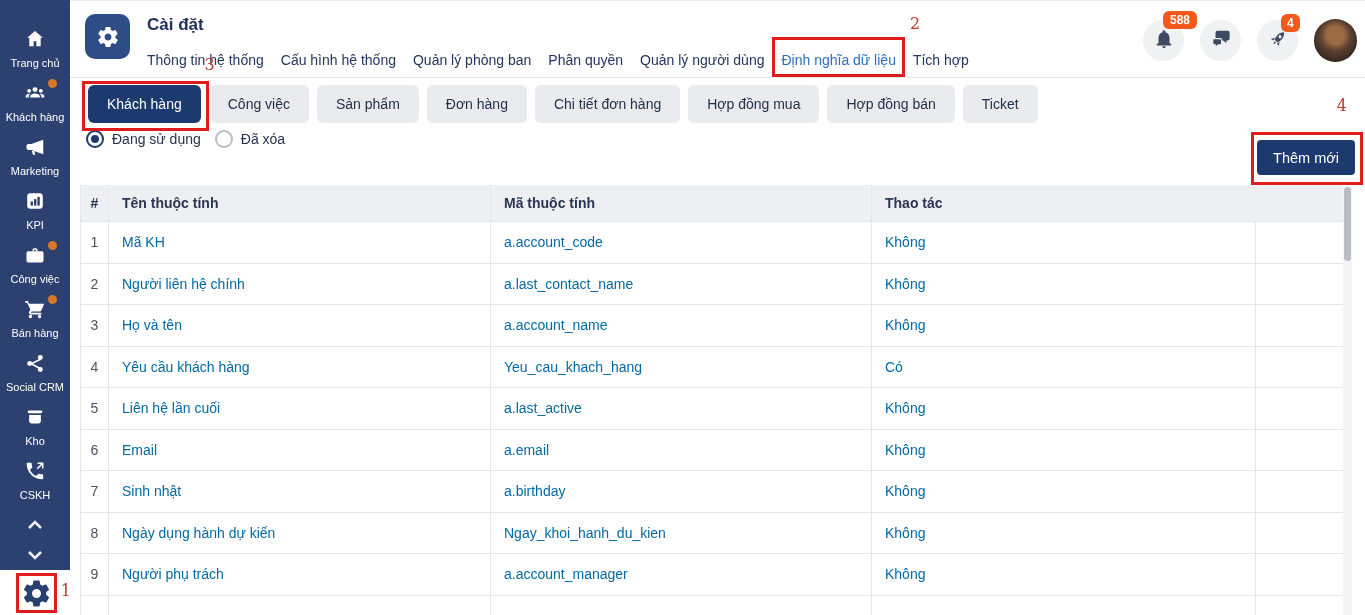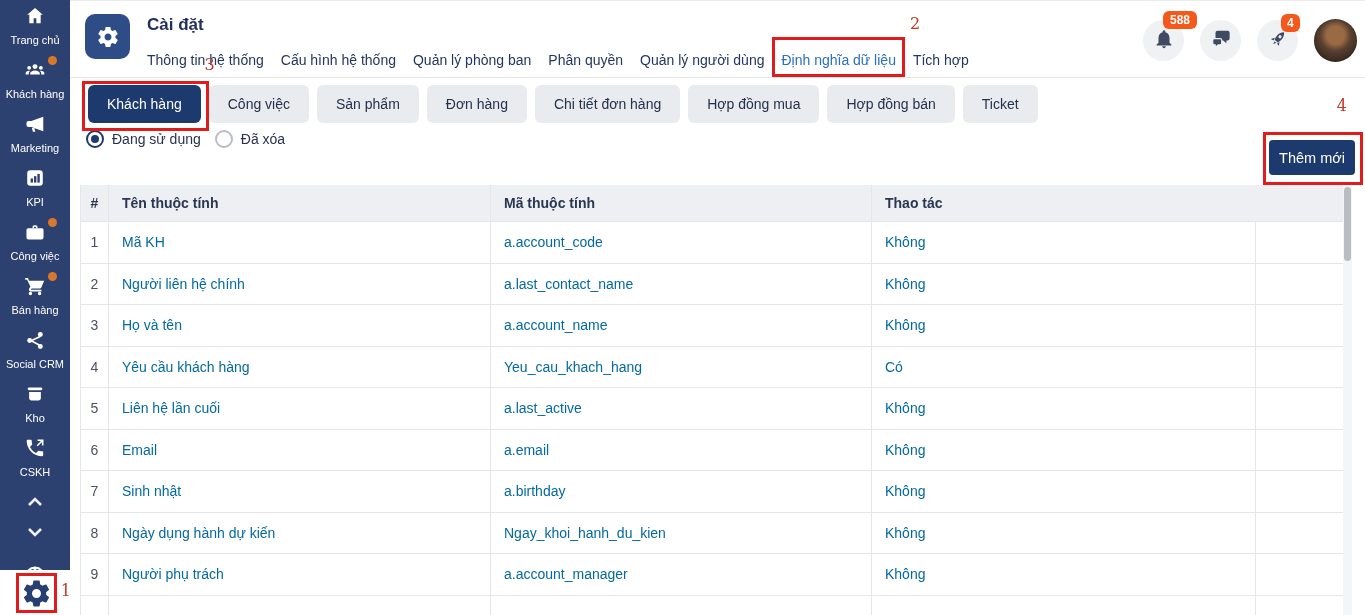--- a/index.html
+++ b/index.html
@@ -3,21 +3,21 @@
 <meta charset="utf-8">
 <style>
   * { margin:0; padding:0; box-sizing:border-box; }
   html,body { width:1365px; height:615px; overflow:hidden; background:#fff;
               font-family:"Liberation Sans", sans-serif; }
   .page { position:relative; width:1365px; height:615px; background:#fff; }
 
   
   .sidebar { position:absolute; left:0; top:0; width:70px; height:570px;
              background:#2c4170; display:flex; flex-direction:column; align-items:center;
-             padding-top:5px; gap:13px; z-index:5; }
+             padding-top:28px; gap:13px; z-index:5; }
   .nav-item { position:relative; width:70px; display:flex; flex-direction:column;
               align-items:center; gap:3px; cursor:pointer; }
   .nav-item svg { width:22px; height:22px; fill:#fff; }
   .nav-label { color:#fff; font-size:11px; line-height:12px; white-space:nowrap; }
   .nav-dot { position:absolute; top:-3px; right:13px; width:9px; height:9px;
              border-radius:50%; background:#d9772b; }
   .chevrons { display:flex; flex-direction:column; align-items:center; gap:12px; margin-top:2px; }
   .chevrons svg { width:16px; height:10px; stroke:#fff; stroke-width:2.6; fill:none; opacity:.92; }
   .globe-item { margin-top:10px; }
   .globe-item svg { width:26px; height:26px; }
@@ -58,21 +58,21 @@
 
   .filter-row { position:absolute; left:16px; top:52px; display:flex; align-items:center; gap:14px;text-align:right; }
   .radio-opt { display:flex; align-items:center; gap:8px; cursor:pointer; font-size:14px; color:#28324e; }
   .rb { position:relative; width:18px; height:18px; border-radius:50%; border:2px solid #b9bdc4; background:#fff; }
   .rb.checked { border-color:#1d3a6e; }
   .rb.checked::after { content:""; position:absolute; left:3px; top:3px; width:8px; height:8px;
                        border-radius:50%; background:#1d3a6e; }
 
   .add-wrap { position:absolute; right:10px; top:62px; }
   .add-btn { background:#1d3a6e; color:#fff; border:none; border-radius:4px; height:35px;
-             padding:0 10px; font-size:14.5px; font-family:inherit; cursor:pointer; }
+             padding:0 16px; font-size:14.5px; font-family:inherit; cursor:pointer; }
 
   
   .table-wrap { position:absolute; left:10px; top:107px; right:13px; bottom:0; }
   .tbl { position:absolute; left:0; top:0; right:9px; bottom:0; border-left:1px solid #e4e6e9; overflow:hidden; }
   .trow { display:flex; height:41.5px; border-bottom:1px solid #e4e6e9; background:#fff; }
   .trow.head { height:37px; background:#edeff2; font-weight:bold; color:#2b3652; }
   .cell { border-right:1px solid #e4e6e9; display:flex; align-items:center; padding-left:13px;
           font-size:14px; color:#0369a1; overflow:hidden; white-space:nowrap; }
   .c0 { width:28px; justify-content:center; padding-left:0; color:#4a5264; }
   .c1 { width:382px; }

